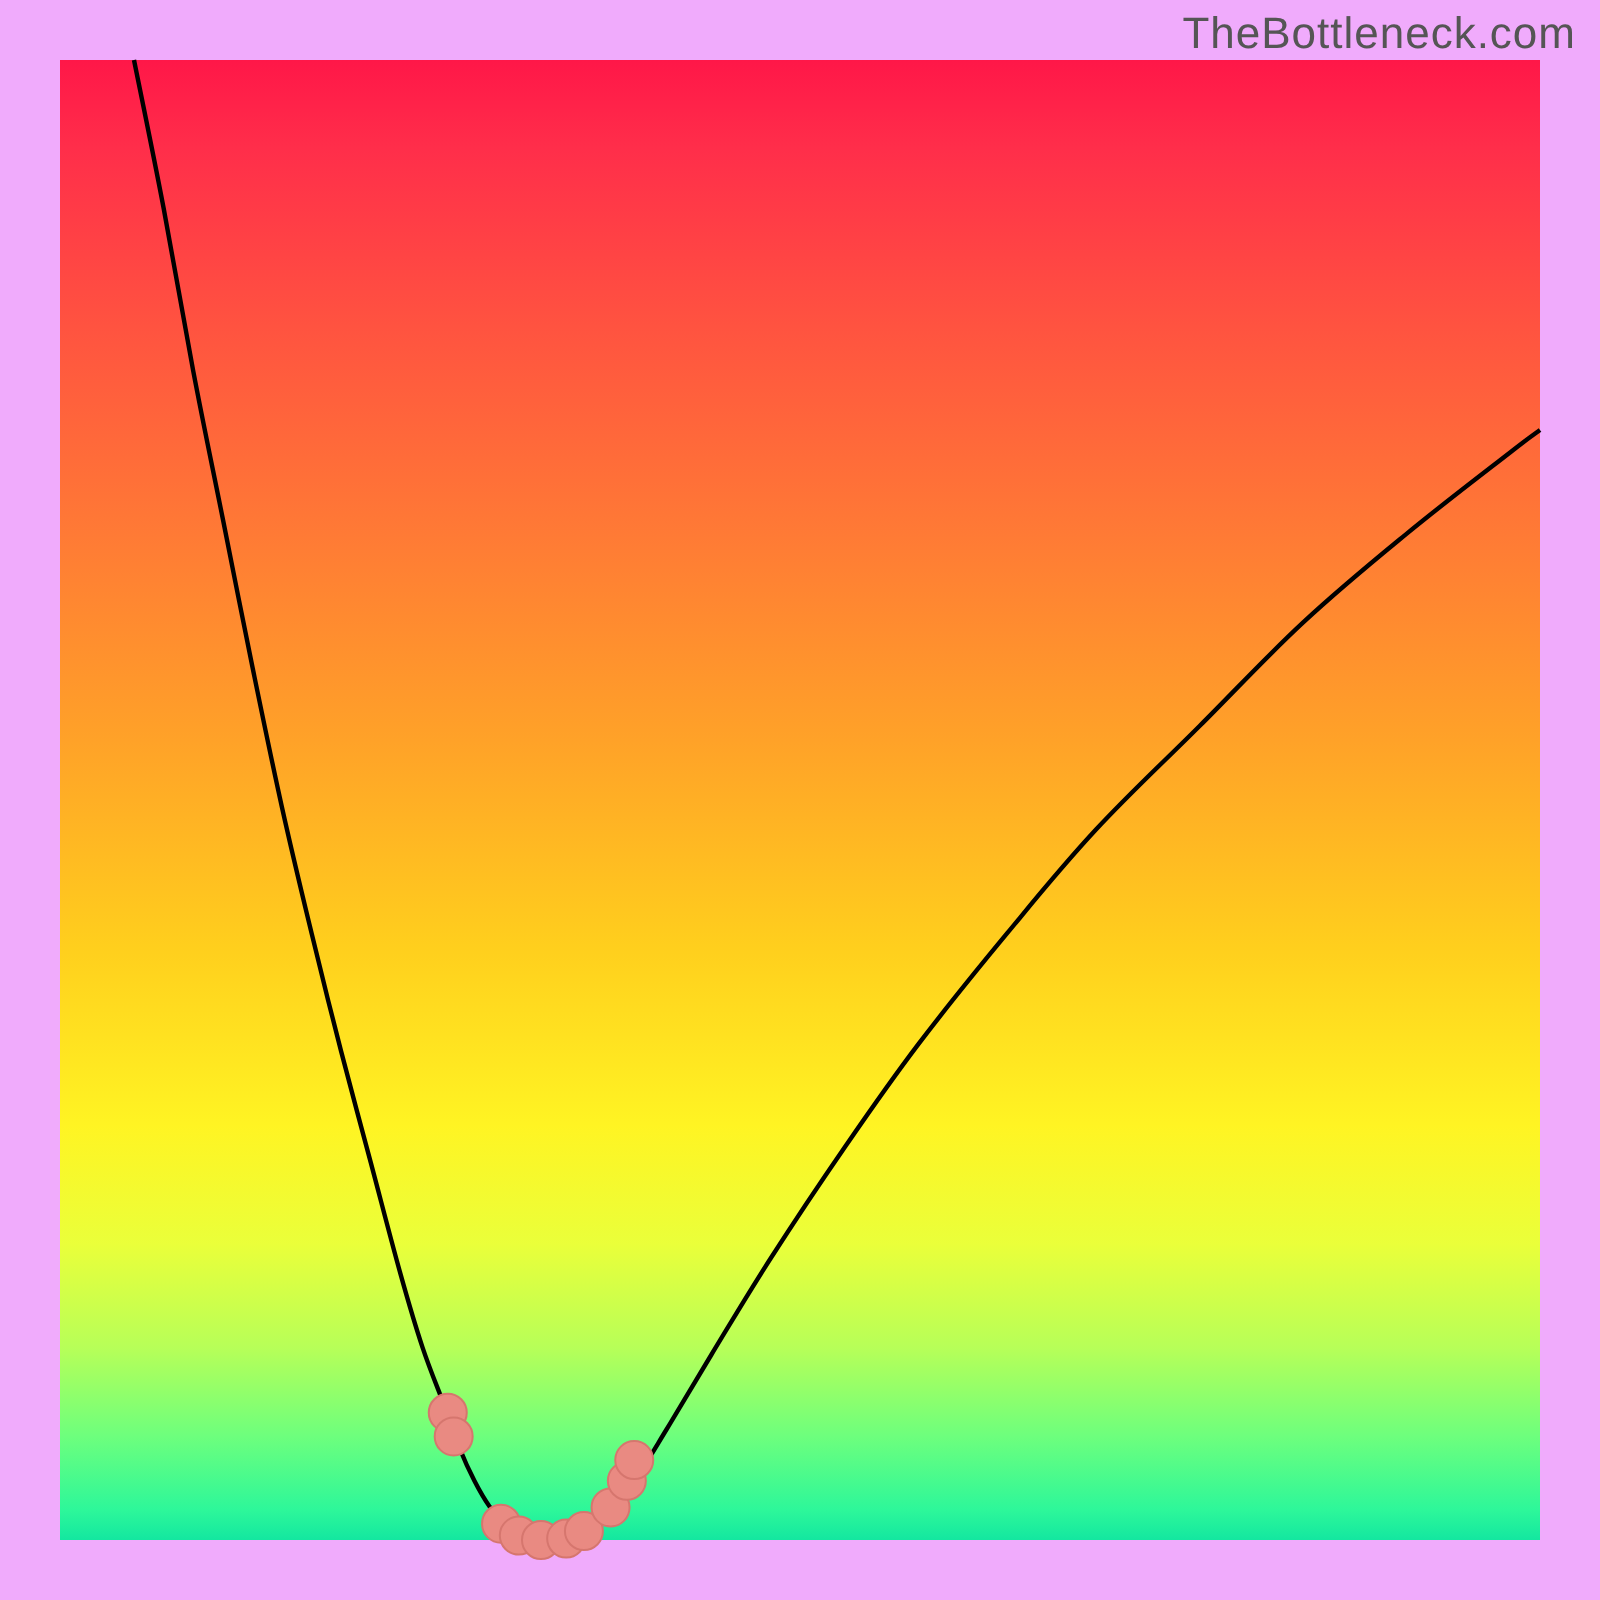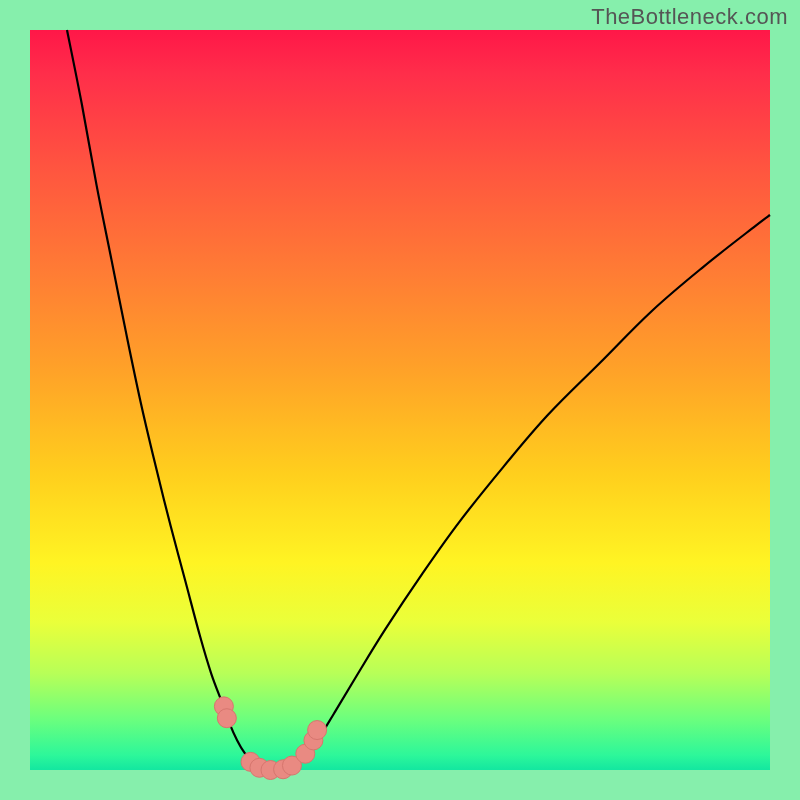--- a/index.html
+++ b/index.html
@@ -10,21 +10,21 @@
     background: #000;
     overflow: hidden;
     font-family: Arial, Helvetica, sans-serif;
   }
   .frame {
     position: absolute;
     left: 0;
     top: 0;
     width: 800px;
     height: 800px;
-    background: #86efac;
+    background: #f0abfc;
   }
   .plot-bg {
     position: absolute;
     left: 30px;
     top: 30px;
     width: 740px;
     height: 740px;
     
     background: linear-gradient(
       to bottom,

